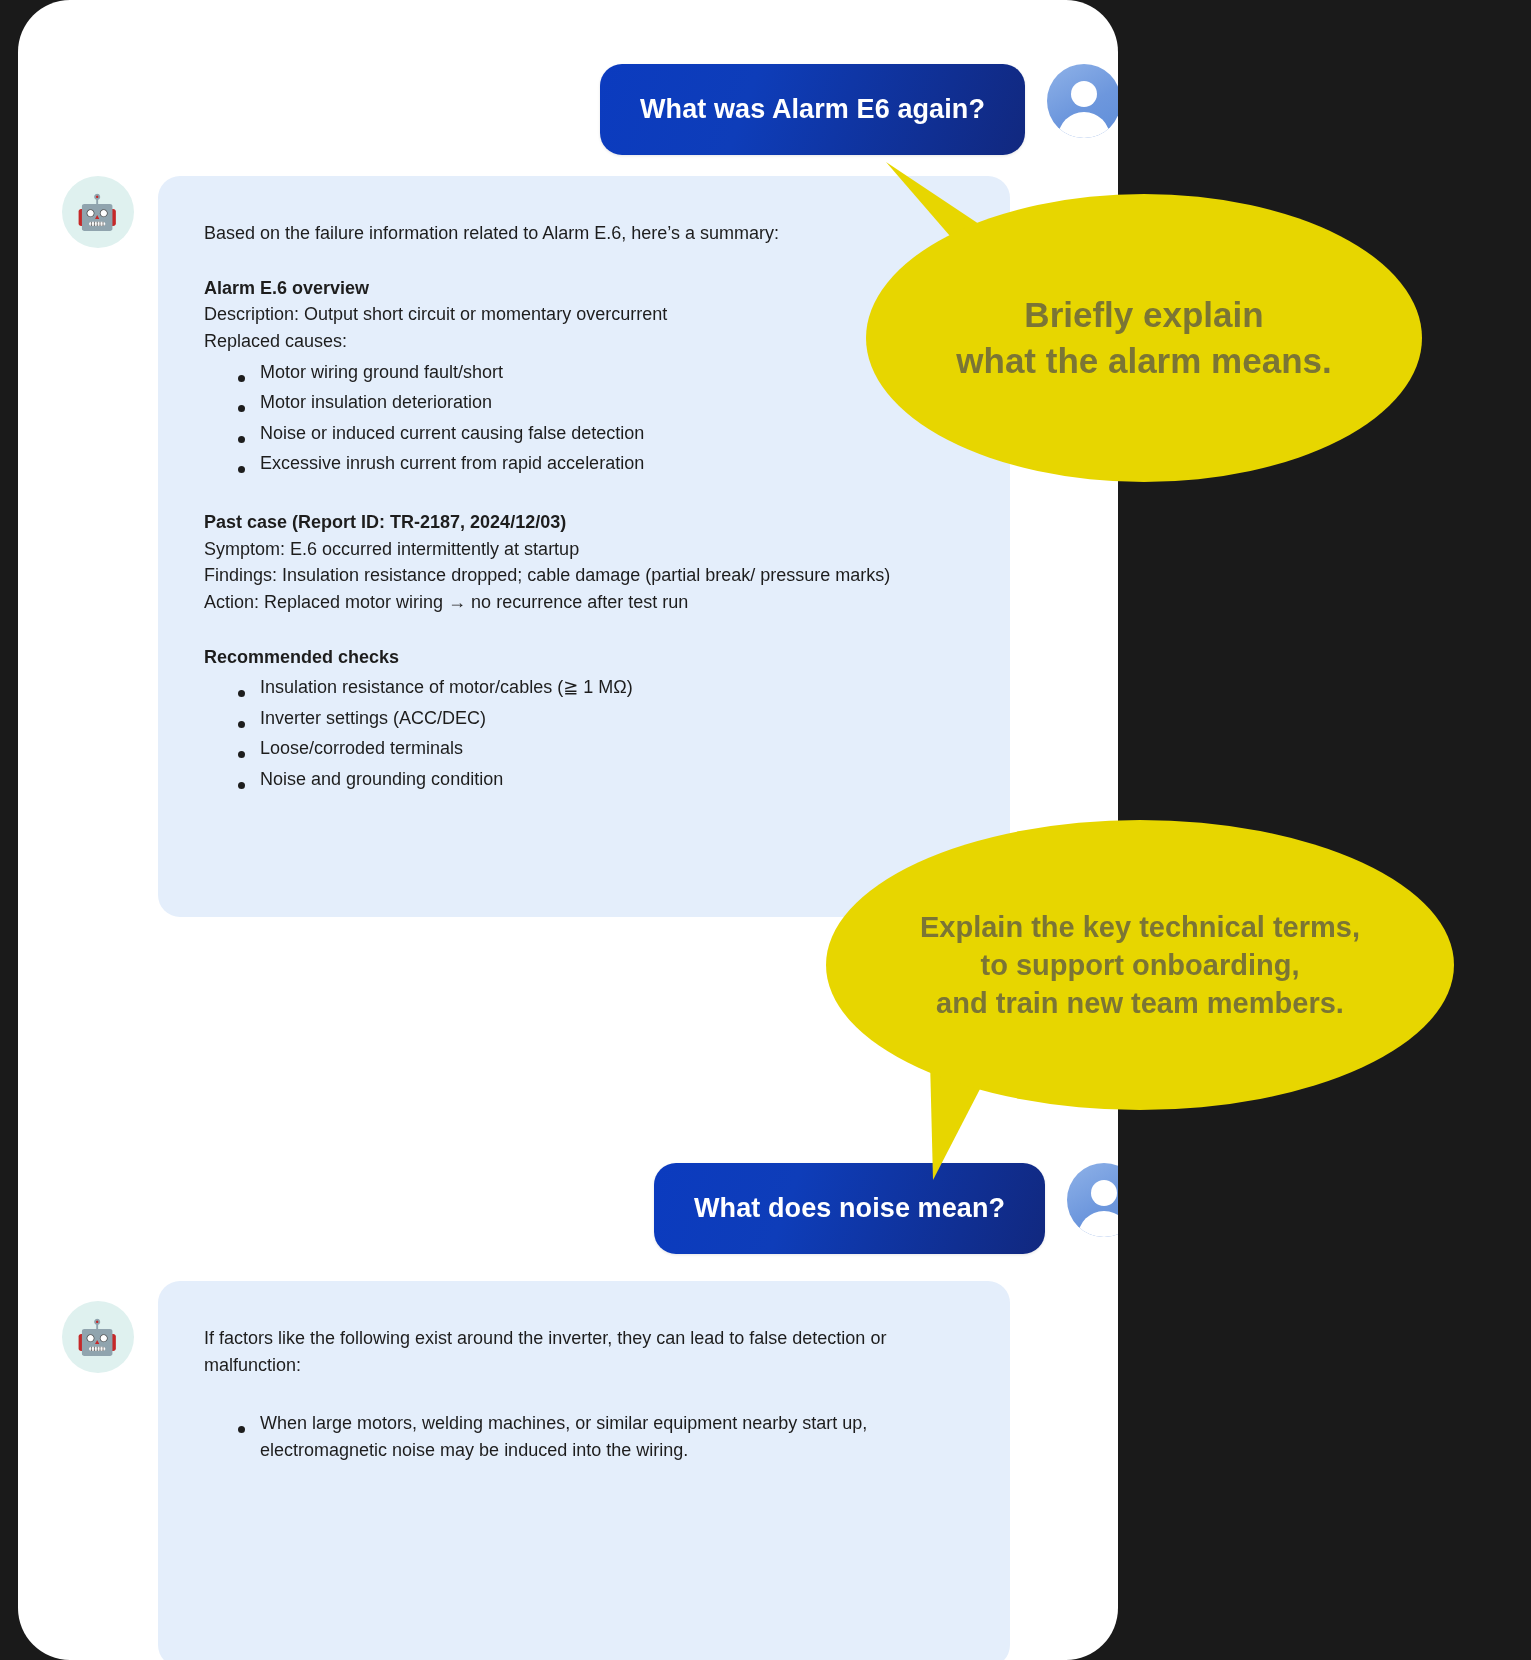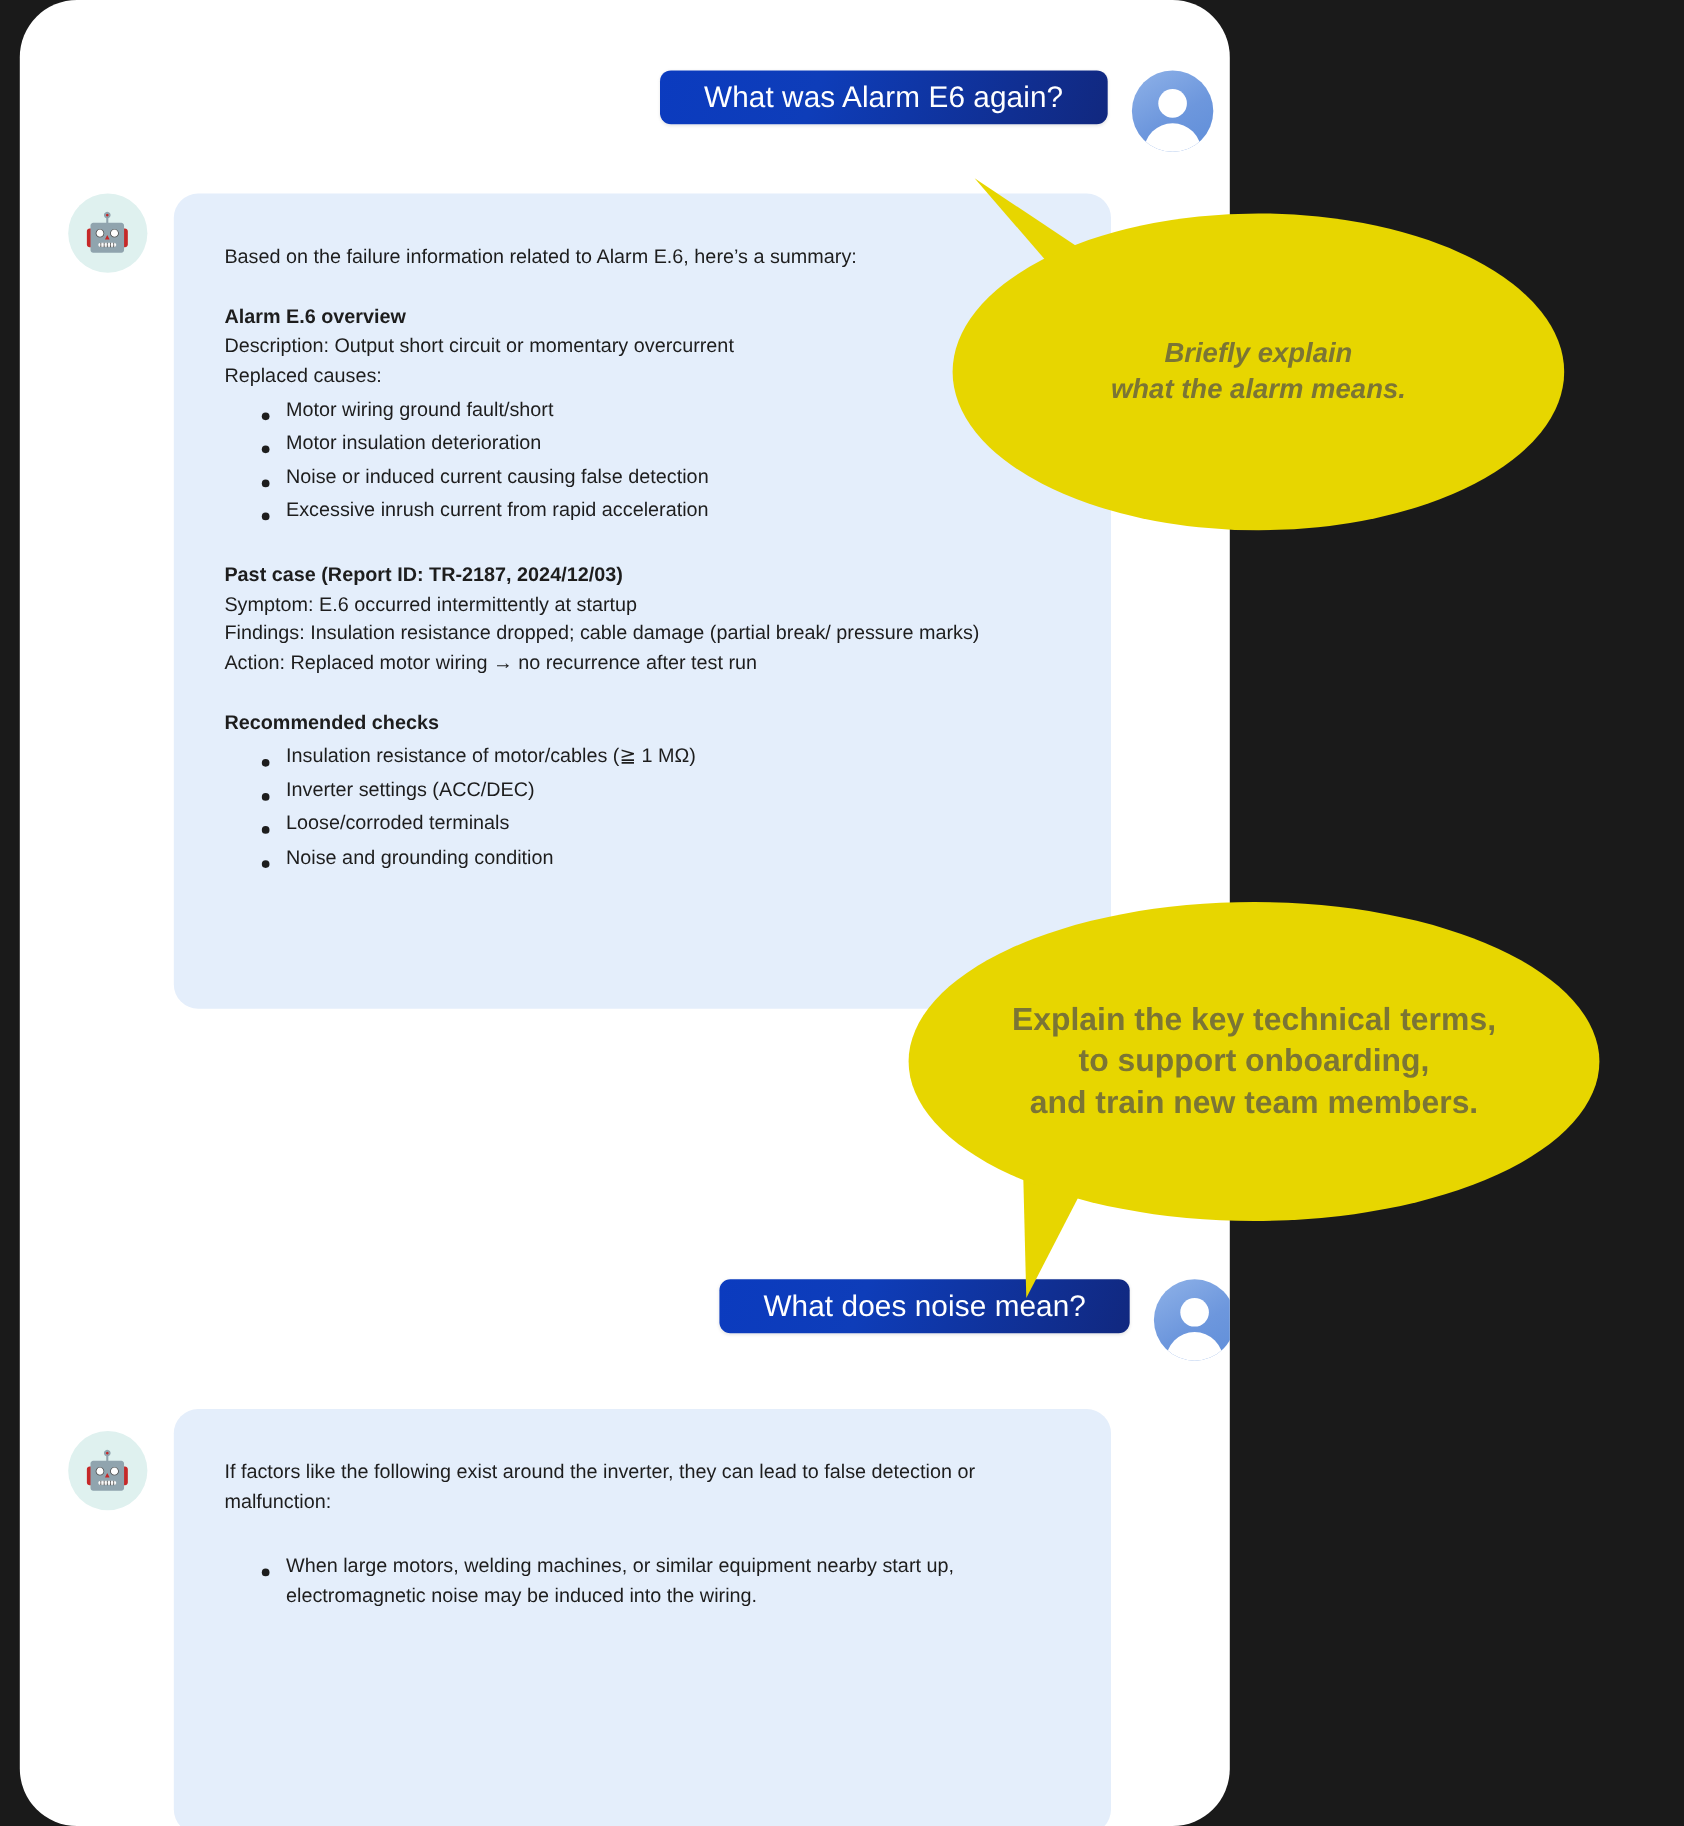--- a/index.html
+++ b/index.html
@@ -18,24 +18,24 @@
     background:#ffffff;
     border-radius:52px;
     overflow:hidden;
   }
   
   .row{position:absolute;display:flex;align-items:flex-start;}
   
   .user-bubble{
     background:linear-gradient(110deg,#0b3bbf 0%,#0e3db9 35%,#11287f 100%);
     color:#ffffff;
-    border-radius:10px;
-    padding:9px 40px;
+    border-radius:22px;
+    padding:30px 40px;
     font-size:27px;
-    font-weight:400;
+    font-weight:700;
     letter-spacing:.1px;
     white-space:nowrap;
     box-shadow:0 1px 3px rgba(0,0,0,.10);
   }
   
   .avatar{
     width:74px;height:74px;border-radius:50%;
     background:linear-gradient(150deg,#8fb2e8 0%,#6d97dd 55%,#5f8ed9 100%);
     margin-left:22px;
     position:relative;
@@ -171,21 +171,21 @@
     </div>
   </div>
 
 </div>
 
 <div class="callout" style="left:860px; top:150px; width:580px; height:340px;">
   <svg width="580" height="340" viewBox="0 0 580 340">
     <polygon points="26,12 188,120 128,130" fill="#e7d600"></polygon>
   </svg>
   <div class="ellipse" style="left:6px; top:44px; width:556px; height:288px;">
-    <div class="ctext" style="font-size:25px;font-style:italic;">Briefly explain
+    <div class="ctext" style="font-size:35px;">Briefly explain
 what the alarm means.</div>
   </div>
 </div>
 
 <div class="callout" style="left:820px; top:810px; width:640px; height:380px;">
   <svg width="640" height="380" viewBox="0 0 640 380">
     <polygon points="110,250 175,250 113,370" fill="#e7d600"></polygon>
   </svg>
   <div class="ellipse" style="left:6px; top:10px; width:628px; height:290px;">
     <div class="ctext" style="font-size:29px;">Explain the key technical terms,

